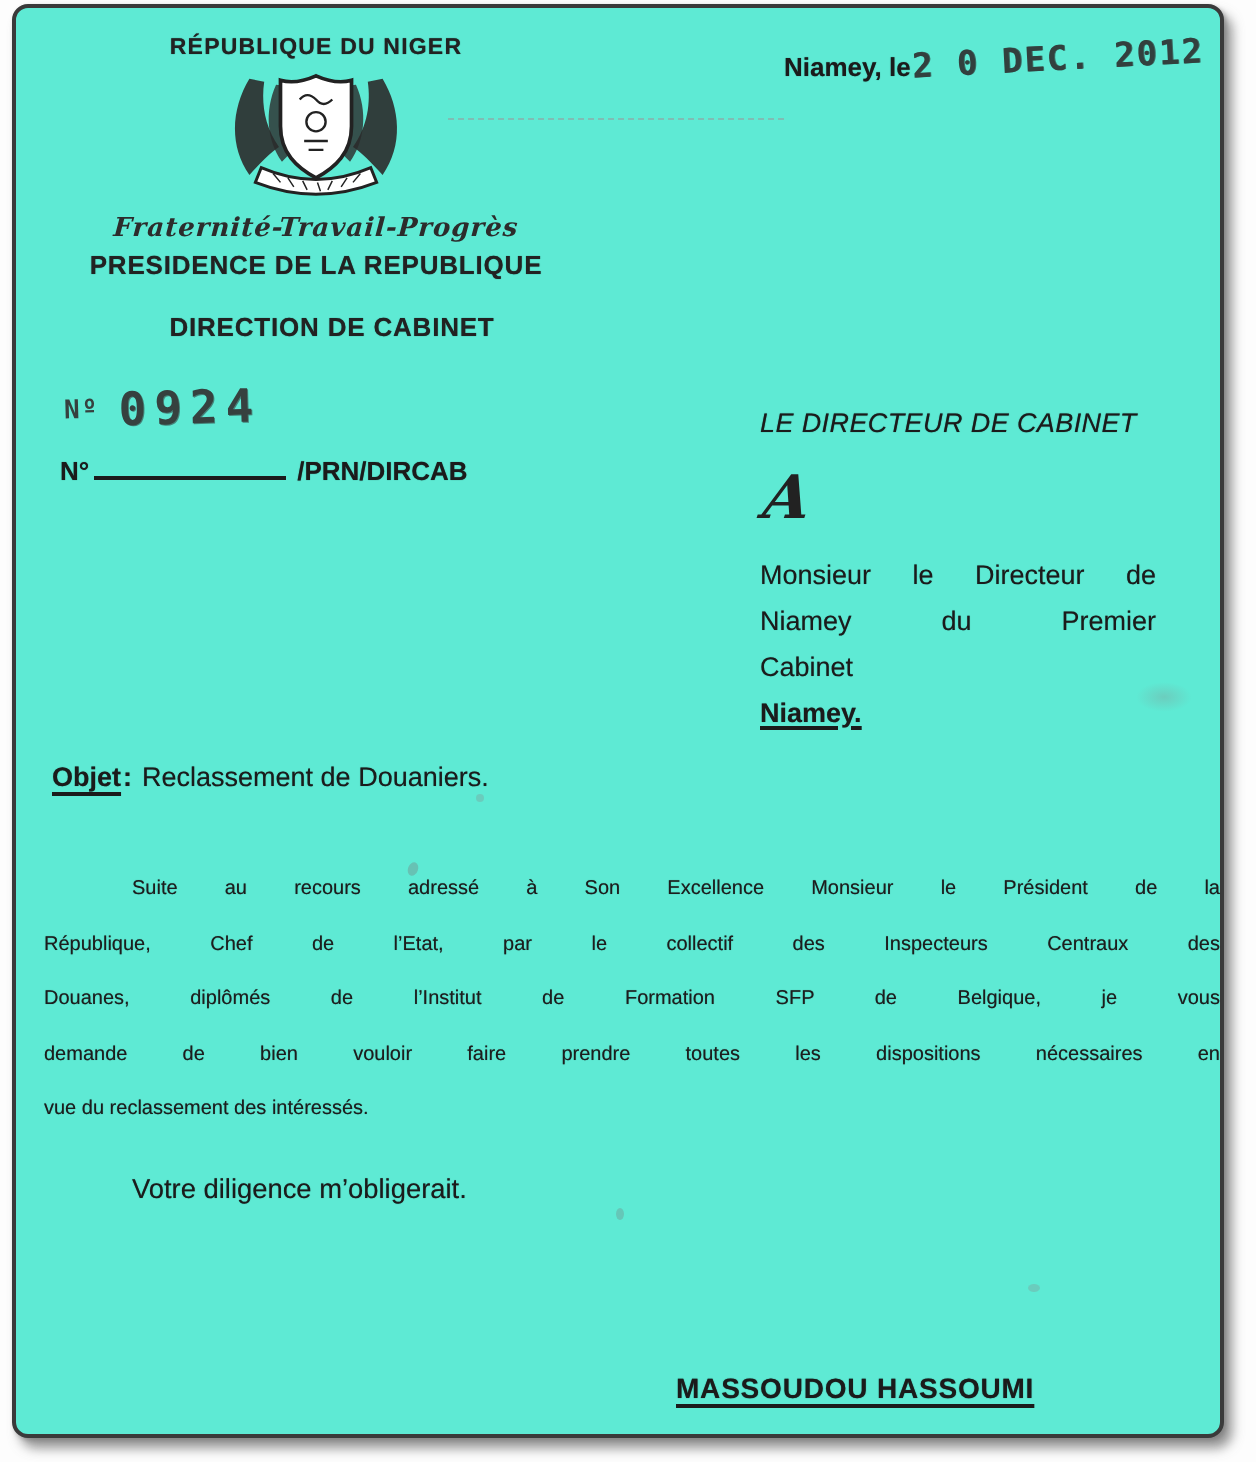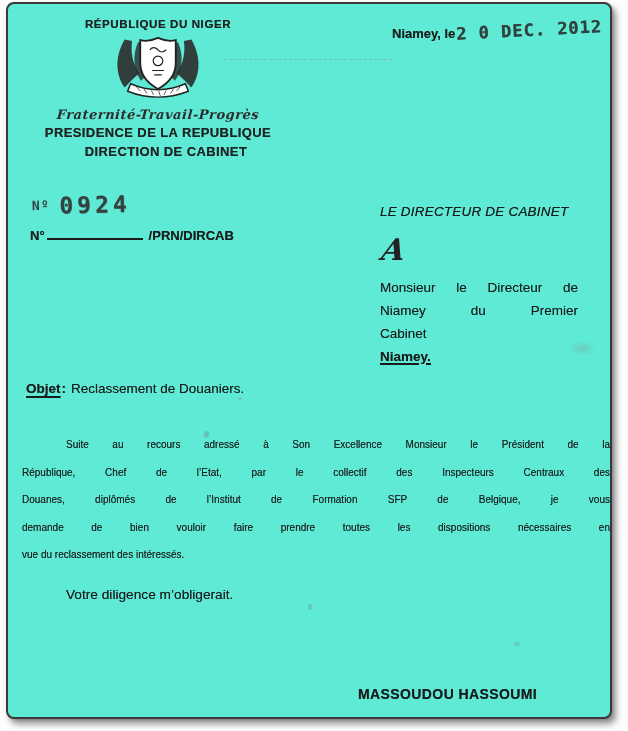--- a/index.html
+++ b/index.html
@@ -35,21 +35,21 @@
     font-size: 13px; color: #2c2c2c;
     letter-spacing: 0.5px;
     transform: skewX(-4deg);
     margin-top: 1px;
   }
   .institution, .department {
     font-size: 13px; font-weight: bold; letter-spacing: 0.4px;
     color: #222; text-shadow: 0 0 0.5px rgba(0,0,0,0.55);
     margin-top: 3px;
   }
-  .department { margin-top: 4px; padding-left: 16px; }
+  .department { margin-top: 16px; padding-left: 16px; }
 
   
   .place-label {
     left: 384px; top: 22px;
     font-size: 13px; font-weight: bold;
     text-shadow: 0 0 0.5px rgba(0,0,0,0.5);
   }
   .date-stamp {
     left: 448px; top: 16px;
     font-family: "DejaVu Sans Mono", monospace;
@@ -131,25 +131,25 @@
     left: 58px; top: 583px;
     font-size: 13.7px;
     text-shadow: 0 0 0.4px rgba(0,0,0,0.5);
   }
 
   
   .signature {
     left: 330px; top: 682px;
     font-size: 14px; font-weight: bold;
     letter-spacing: 0.4px;
+    text-decoration: underline;
     text-underline-offset: 3px;
     text-decoration-thickness: 2px;
     text-shadow: 0 0 0.5px rgba(0,0,0,0.6);
     white-space: nowrap;
-    margin-left: 20px;
   }
 
   
   .artifact { position: absolute; pointer-events: none; }
   .a-line { left: 216px; top: 55px; width: 168px; border-top: 1px dashed #9a9a9a; opacity: 0.55; }
   .a-smudge { left: 560px; top: 337px; width: 28px; height: 15px; border-radius: 50%;
     background: radial-gradient(ellipse, #8a8a8a 0%, transparent 70%); opacity: 0.3; }
   .a-dot1 { left: 196px; top: 427px; width: 5px; height: 7px; background: #777; border-radius: 50%; opacity: 0.35; transform: rotate(20deg); }
   .a-dot2 { left: 506px; top: 638px; width: 6px; height: 4px; background: #888; border-radius: 50%; opacity: 0.3; }
   .a-dot3 { left: 300px; top: 600px; width: 4px; height: 6px; background: #777; border-radius: 50%; opacity: 0.3; }

